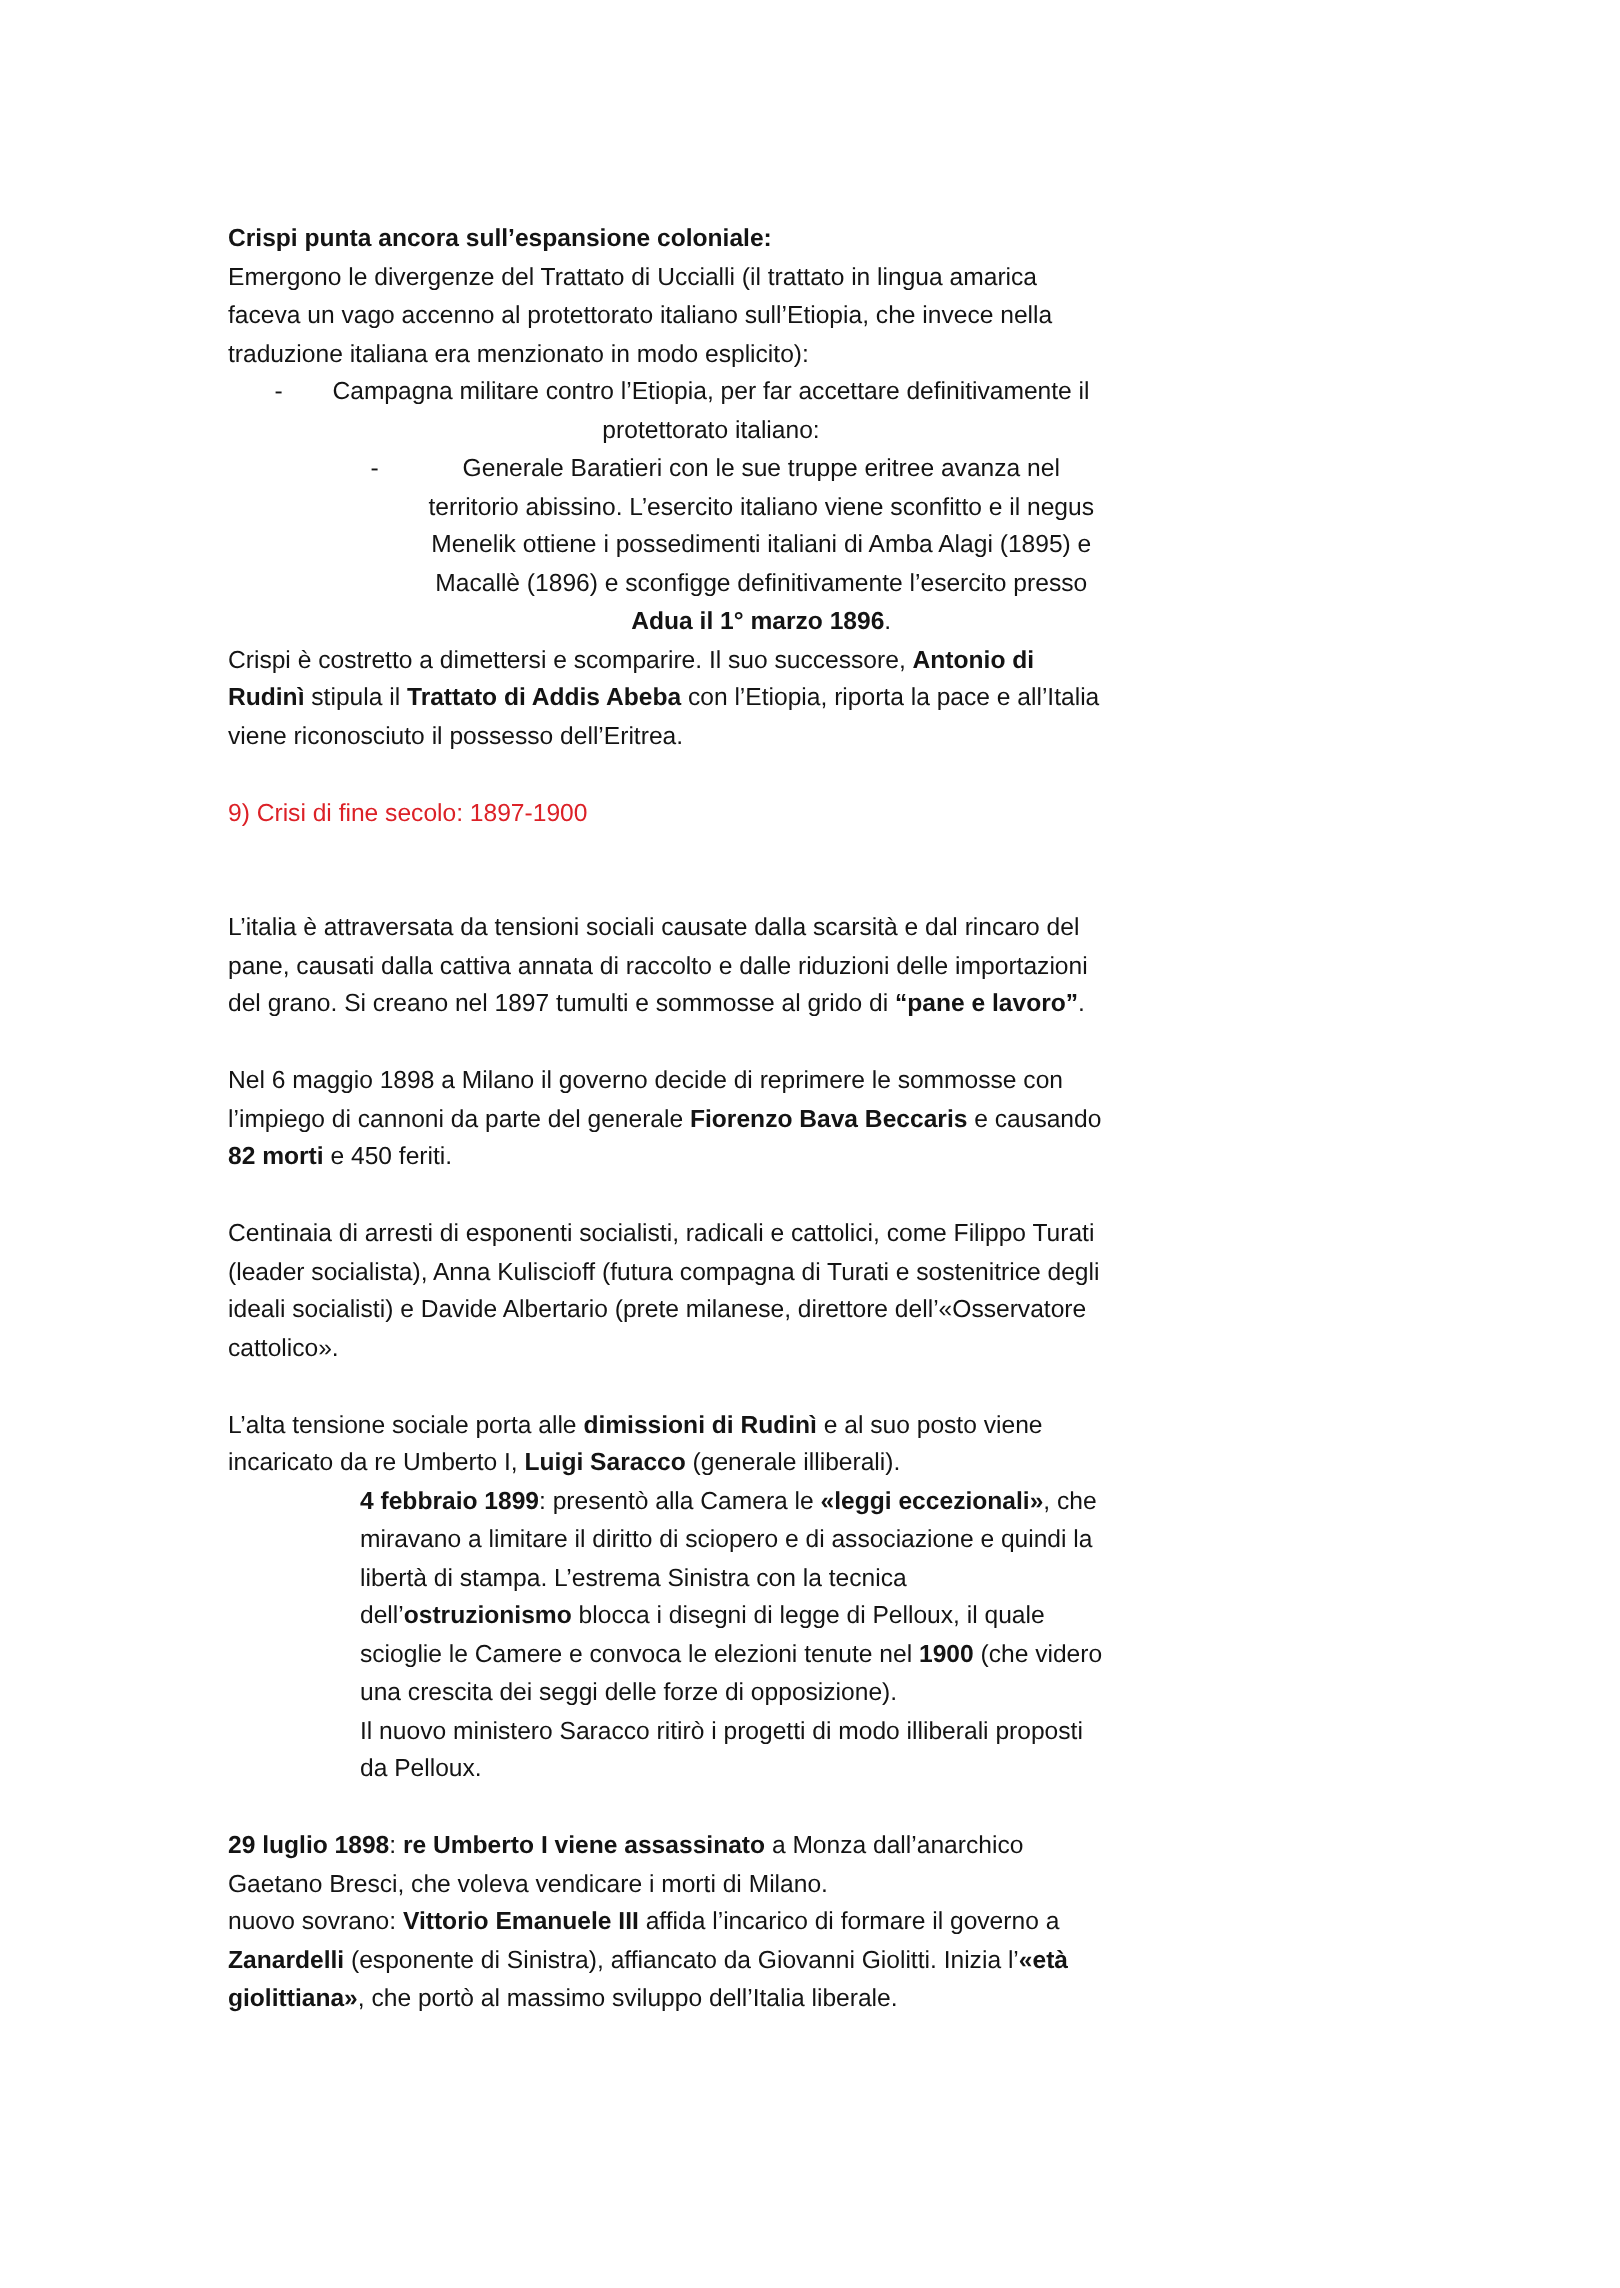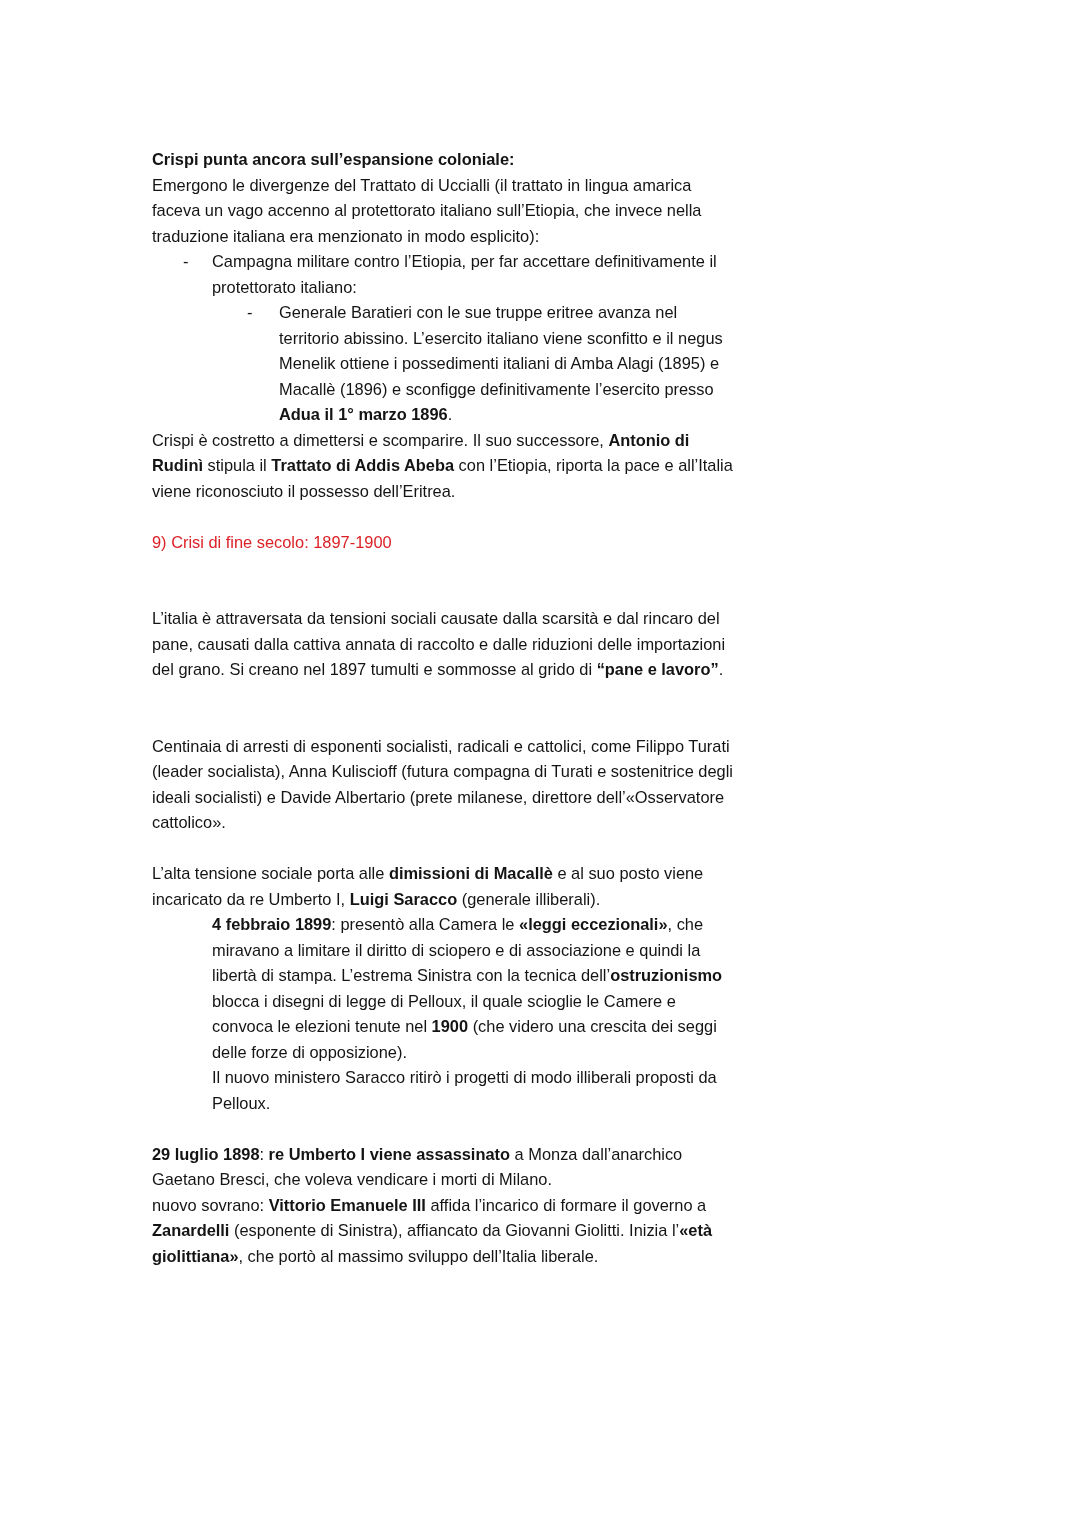--- a/index.html
+++ b/index.html
@@ -23,22 +23,22 @@
     padding: 147px 148px 0 152px;
     overflow: hidden;
   }
   .para { margin: 0; }
   .b { font-weight: 700; }
   .red-heading { font-weight: 400; }
   .li { display: flex; margin: 0; }
   .marker { flex: 0 0 auto; }
   .l1 > .marker { margin-left: 31px; width: 29px; }
   .l2 > .marker { margin-left: 95px; width: 32px; }
-  .txt { flex: 1 1 auto; }
-  .indent1 { margin-left: 60px; }
+  .txt { flex: 1 1 auto; text-align: center; }
+  .indent1 { margin-left: 88px; }
   .gap  { height: 25.5px; }
   .gap2 { height: 51px; }
 </style>
 </head>
 <body style="color: rgb(20, 20, 20); background: rgb(255, 255, 255);">
 
 <div class="page">
 
   <p class="para"><span class="b">Crispi punta ancora sull’espansione coloniale:</span></p>
 
@@ -59,28 +59,29 @@
   <div class="gap"></div>
 
   <p class="para red-heading" style="color: rgb(220, 33, 39);"><span>9) Crisi di fine secolo: 1897-1900</span></p>
 
   <div class="gap2"></div>
 
   <p class="para"><span>L’italia è attraversata da tensioni sociali causate dalla scarsità e dal rincaro del pane, causati dalla cattiva annata di raccolto e dalle riduzioni delle importazioni del grano. Si creano nel 1897 tumulti e sommosse al grido di </span><span class="b">“pane e lavoro”</span><span>.</span></p>
 
   <div class="gap"></div>
 
+  <p class="para"><span>Nel 6 maggio 1898 a Milano il governo decide di reprimere le sommosse con l’impiego di cannoni da parte del generale </span><span class="b">Fiorenzo Bava Beccaris</span><span> e causando </span><span class="b">82 morti</span><span> e 450 feriti.</span></p>
 
   <div class="gap"></div>
 
   <p class="para"><span>Centinaia di arresti di esponenti socialisti, radicali e cattolici, come Filippo Turati (leader socialista),  Anna Kuliscioff (futura compagna di Turati e sostenitrice degli ideali socialisti) e Davide Albertario (prete milanese, direttore dell’«Osservatore cattolico».</span></p>
 
   <div class="gap"></div>
 
-  <p class="para"><span>L’alta tensione sociale porta alle </span><span class="b">dimissioni di Macallè</span><span> e al suo posto viene incaricato da re Umberto I, </span><span class="b">Luigi Saracco</span><span> (generale illiberali).</span></p>
+  <p class="para"><span>L’alta tensione sociale porta alle </span><span class="b">dimissioni di Rudinì</span><span> e al suo posto viene incaricato da re Umberto I, </span><span class="b">Luigi Saracco</span><span> (generale illiberali).</span></p>
 
   <p class="para indent1"><span class="b">4 febbraio 1899</span><span>: presentò alla Camera le </span><span class="b">«leggi eccezionali»</span><span>, che miravano a limitare il diritto di sciopero e di associazione e quindi la libertà di stampa. L’estrema Sinistra con la tecnica dell’</span><span class="b">ostruzionismo</span><span> blocca i disegni di legge di Pelloux, il quale scioglie le Camere e convoca le elezioni tenute nel </span><span class="b">1900</span><span> (che videro una crescita dei seggi delle forze di opposizione).</span></p>
 
   <p class="para indent1"><span>Il nuovo ministero Saracco ritirò i progetti di modo illiberali proposti da Pelloux.</span></p>
 
   <div class="gap"></div>
 
   <p class="para"><span class="b">29 luglio 1898</span><span>: </span><span class="b">re Umberto I viene assassinato</span><span> a Monza dall’anarchico Gaetano Bresci, che voleva vendicare i morti di Milano.</span></p>
 
   <p class="para"><span>nuovo sovrano: </span><span class="b">Vittorio Emanuele III</span><span> affida l’incarico di formare il governo a </span><span class="b">Zanardelli</span><span> (esponente di Sinistra), affiancato da Giovanni Giolitti. Inizia l’</span><span class="b">«età giolittiana»</span><span>, che portò al massimo sviluppo dell’Italia liberale.</span></p>

